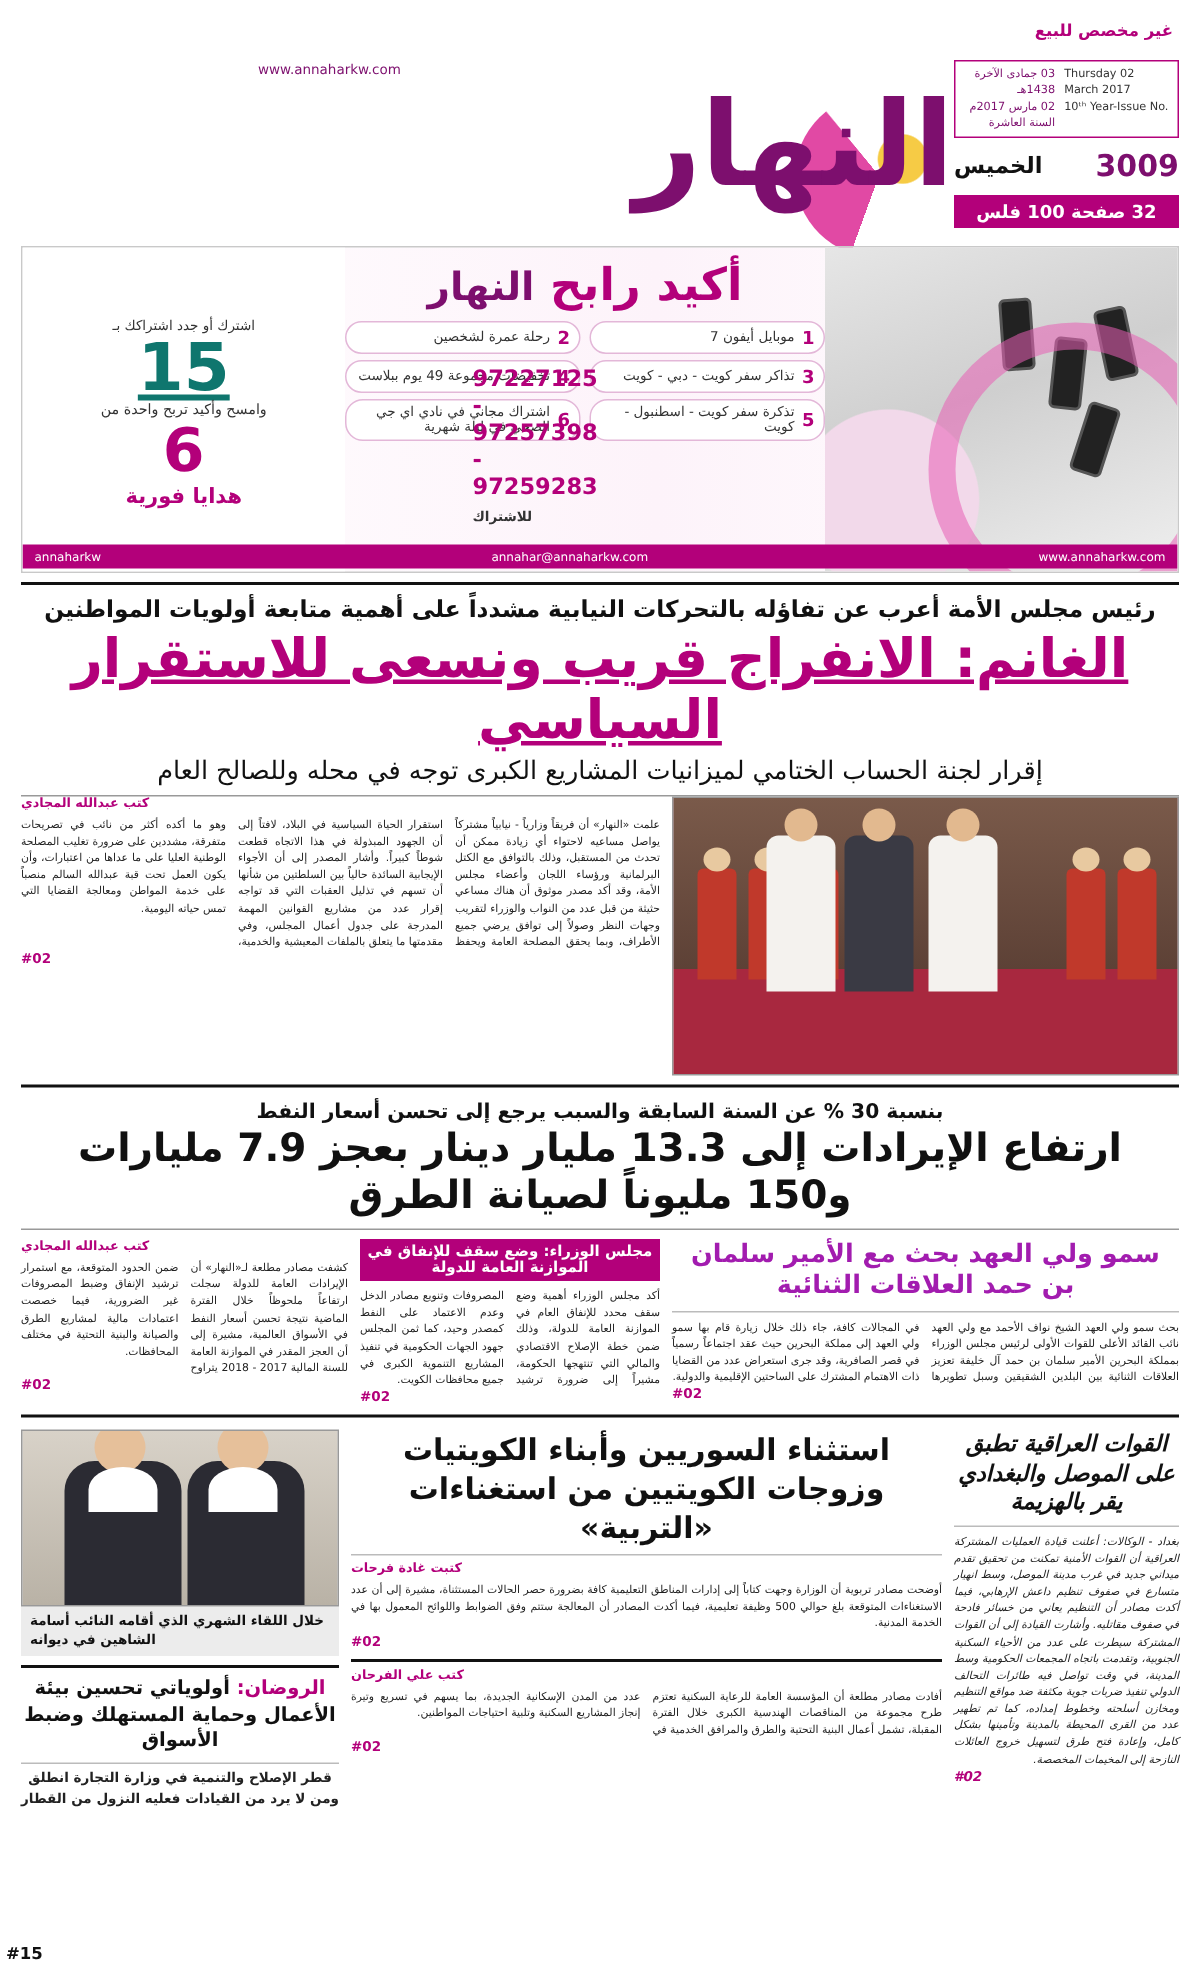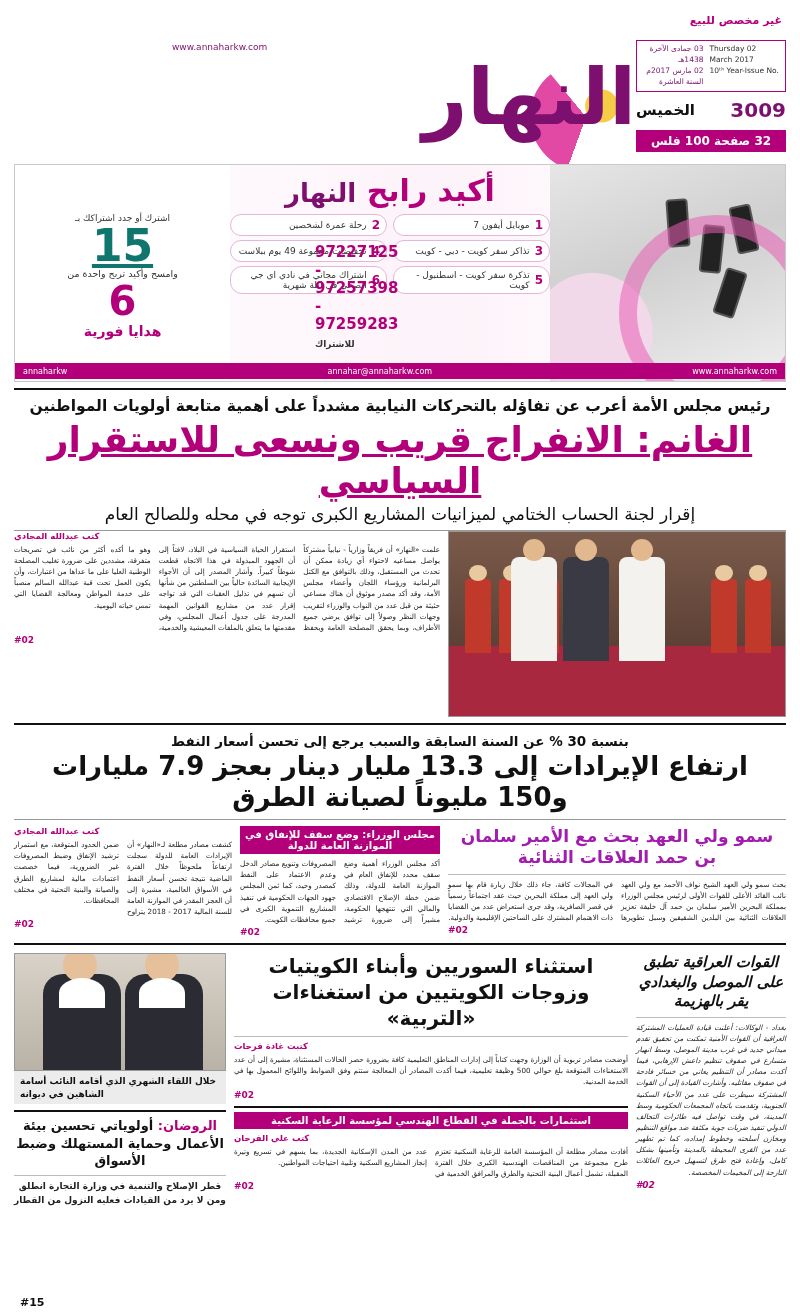--- a/index.html
+++ b/index.html
@@ -178,21 +178,21 @@
   .photo2 .man{ position:absolute; bottom:0; width:78px; height:96px; background:#2b2b33; border-radius:20px 20px 0 0;}
   .photo2 .man:after{content:""; position:absolute; top:-26px; left:20px; width:34px;height:34px;background:#e6c09a;border-radius:50%;}
   .photo2 .head-scarf{ position:absolute; bottom:62px; width:46px;height:30px;background:#fff;border-radius:50% 50% 0 0;}
   .caption-bar {
     background:#ececec; font-size:9px; font-weight:bold; text-align:left; padding:4px 6px; line-height:1.4;
   }
   .brief-title { font-size:13px; font-weight:bold; line-height:1.35; text-align:center; margin:5px 0 3px;}
   .brief-title .tag{ color:#b3007a; }
   .hr-dark { border-top:2px solid #111; margin:6px 0 4px; }
   .hr-light { border-top:1px solid #bbb; margin:5px 0 4px; }
-  .footer-page { position:absolute; left:20px; bottom:6px; font-size:11px; font-weight:bold; direction:ltr; }
+  .footer-page { position:absolute; left:4px; bottom:6px; font-size:11px; font-weight:bold; direction:ltr; }
 </style>
 </head>
 <body>
 
 <div class="page">
 
   <div class="top-strip">
     <span class="not-for-sale">غير مخصص للبيع</span>
   </div>
 
@@ -346,21 +346,20 @@
     <div class="col-wide">
       <div class="h2c" style="font-size:20px">استثناء السوريين وأبناء الكويتيات وزوجات الكويتيين من استغناءات «التربية»</div>
       <div class="hr-light"></div>
       <div class="byline">كتبت غادة فرحات</div>
       <div style="display:flex;gap:8px">
         <div class="body-col one" style="flex:1">أوضحت مصادر تربوية أن الوزارة وجهت كتاباً إلى إدارات المناطق التعليمية كافة بضرورة حصر الحالات المستثناة، مشيرة إلى أن عدد الاستغناءات المتوقعة بلغ حوالي 500 وظيفة تعليمية، فيما أكدت المصادر أن المعالجة ستتم وفق الضوابط واللوائح المعمول بها في الخدمة المدنية.</div>
       </div>
       <div class="pagemark">#02</div>
 
       <div class="hr-dark"></div>
-      <div class="bar-title">استثمارات بالجملة في القطاع الهندسي لمؤسسة الرعاية السكنية</div>
       <div class="byline">كتب علي الفرحان</div>
       <div class="body-col two">أفادت مصادر مطلعة أن المؤسسة العامة للرعاية السكنية تعتزم طرح مجموعة من المناقصات الهندسية الكبرى خلال الفترة المقبلة، تشمل أعمال البنية التحتية والطرق والمرافق الخدمية في عدد من المدن الإسكانية الجديدة، بما يسهم في تسريع وتيرة إنجاز المشاريع السكنية وتلبية احتياجات المواطنين.</div>
       <div class="pagemark">#02</div>
     </div>
 
     <div class="col-right">
       <div class="photo2">
         <div class="man" style="right:22px"></div>
         <div class="head-scarf" style="right:40px"></div>
         <div class="man" style="left:28px"></div>

